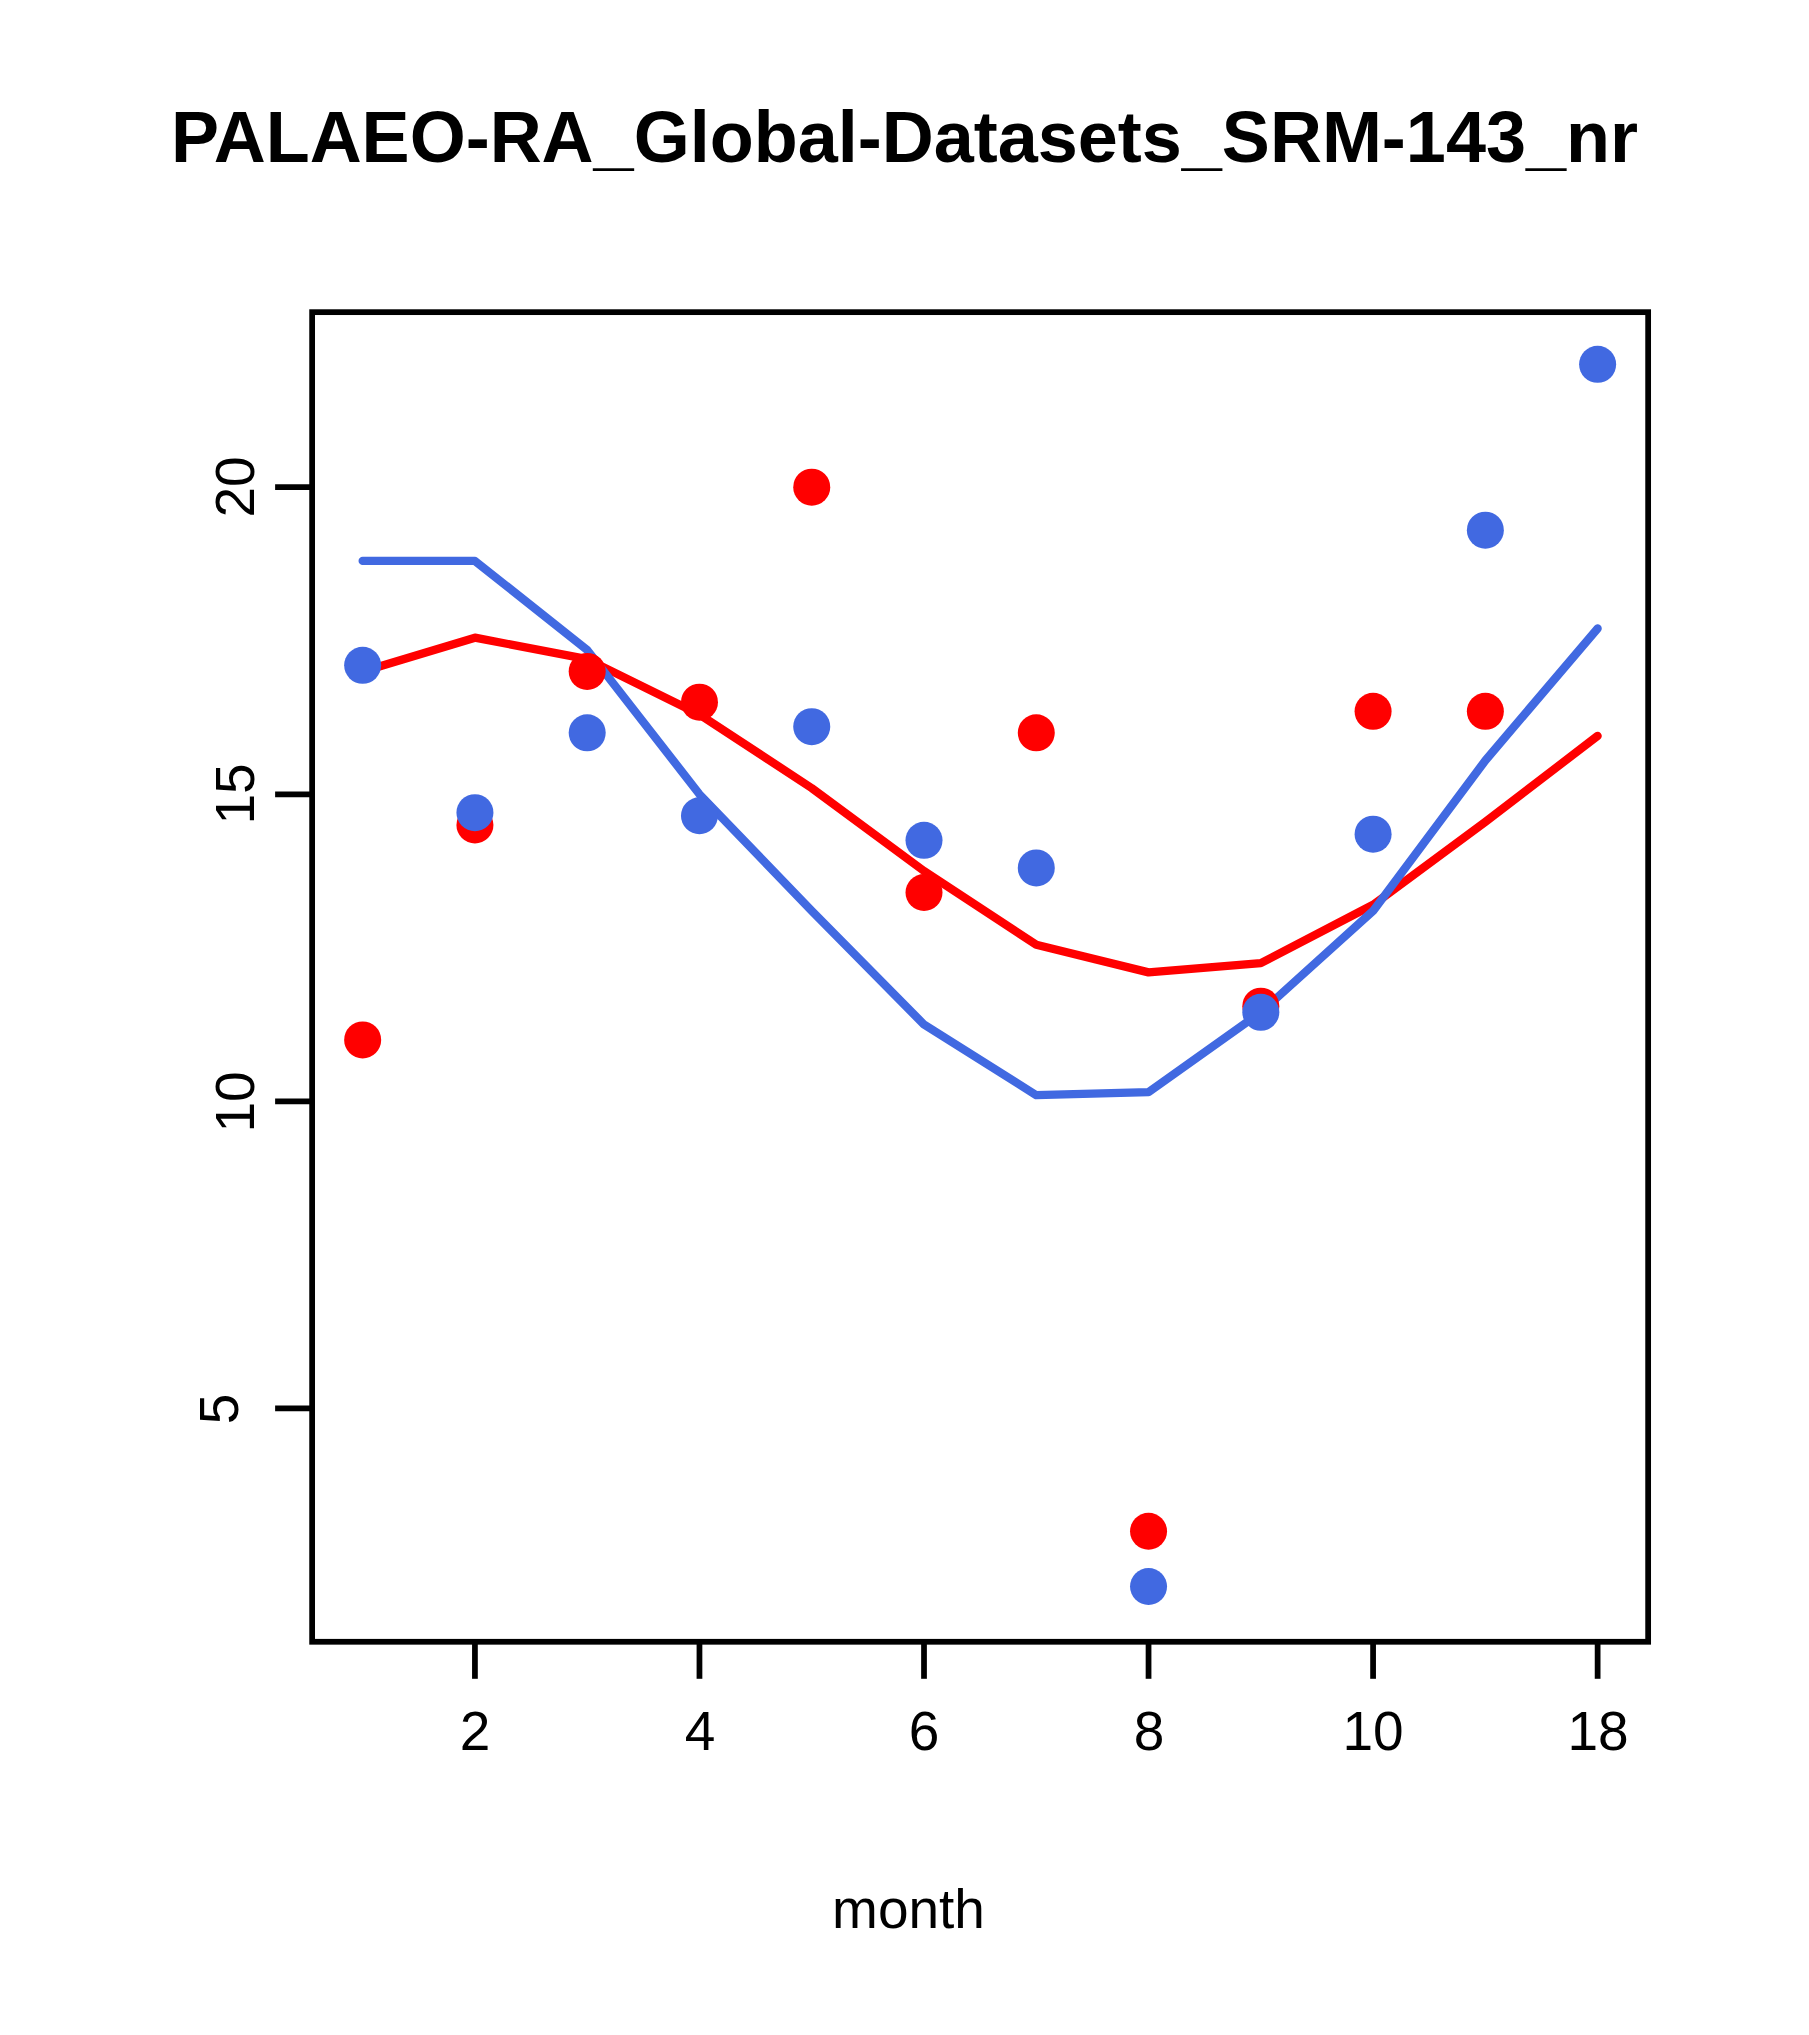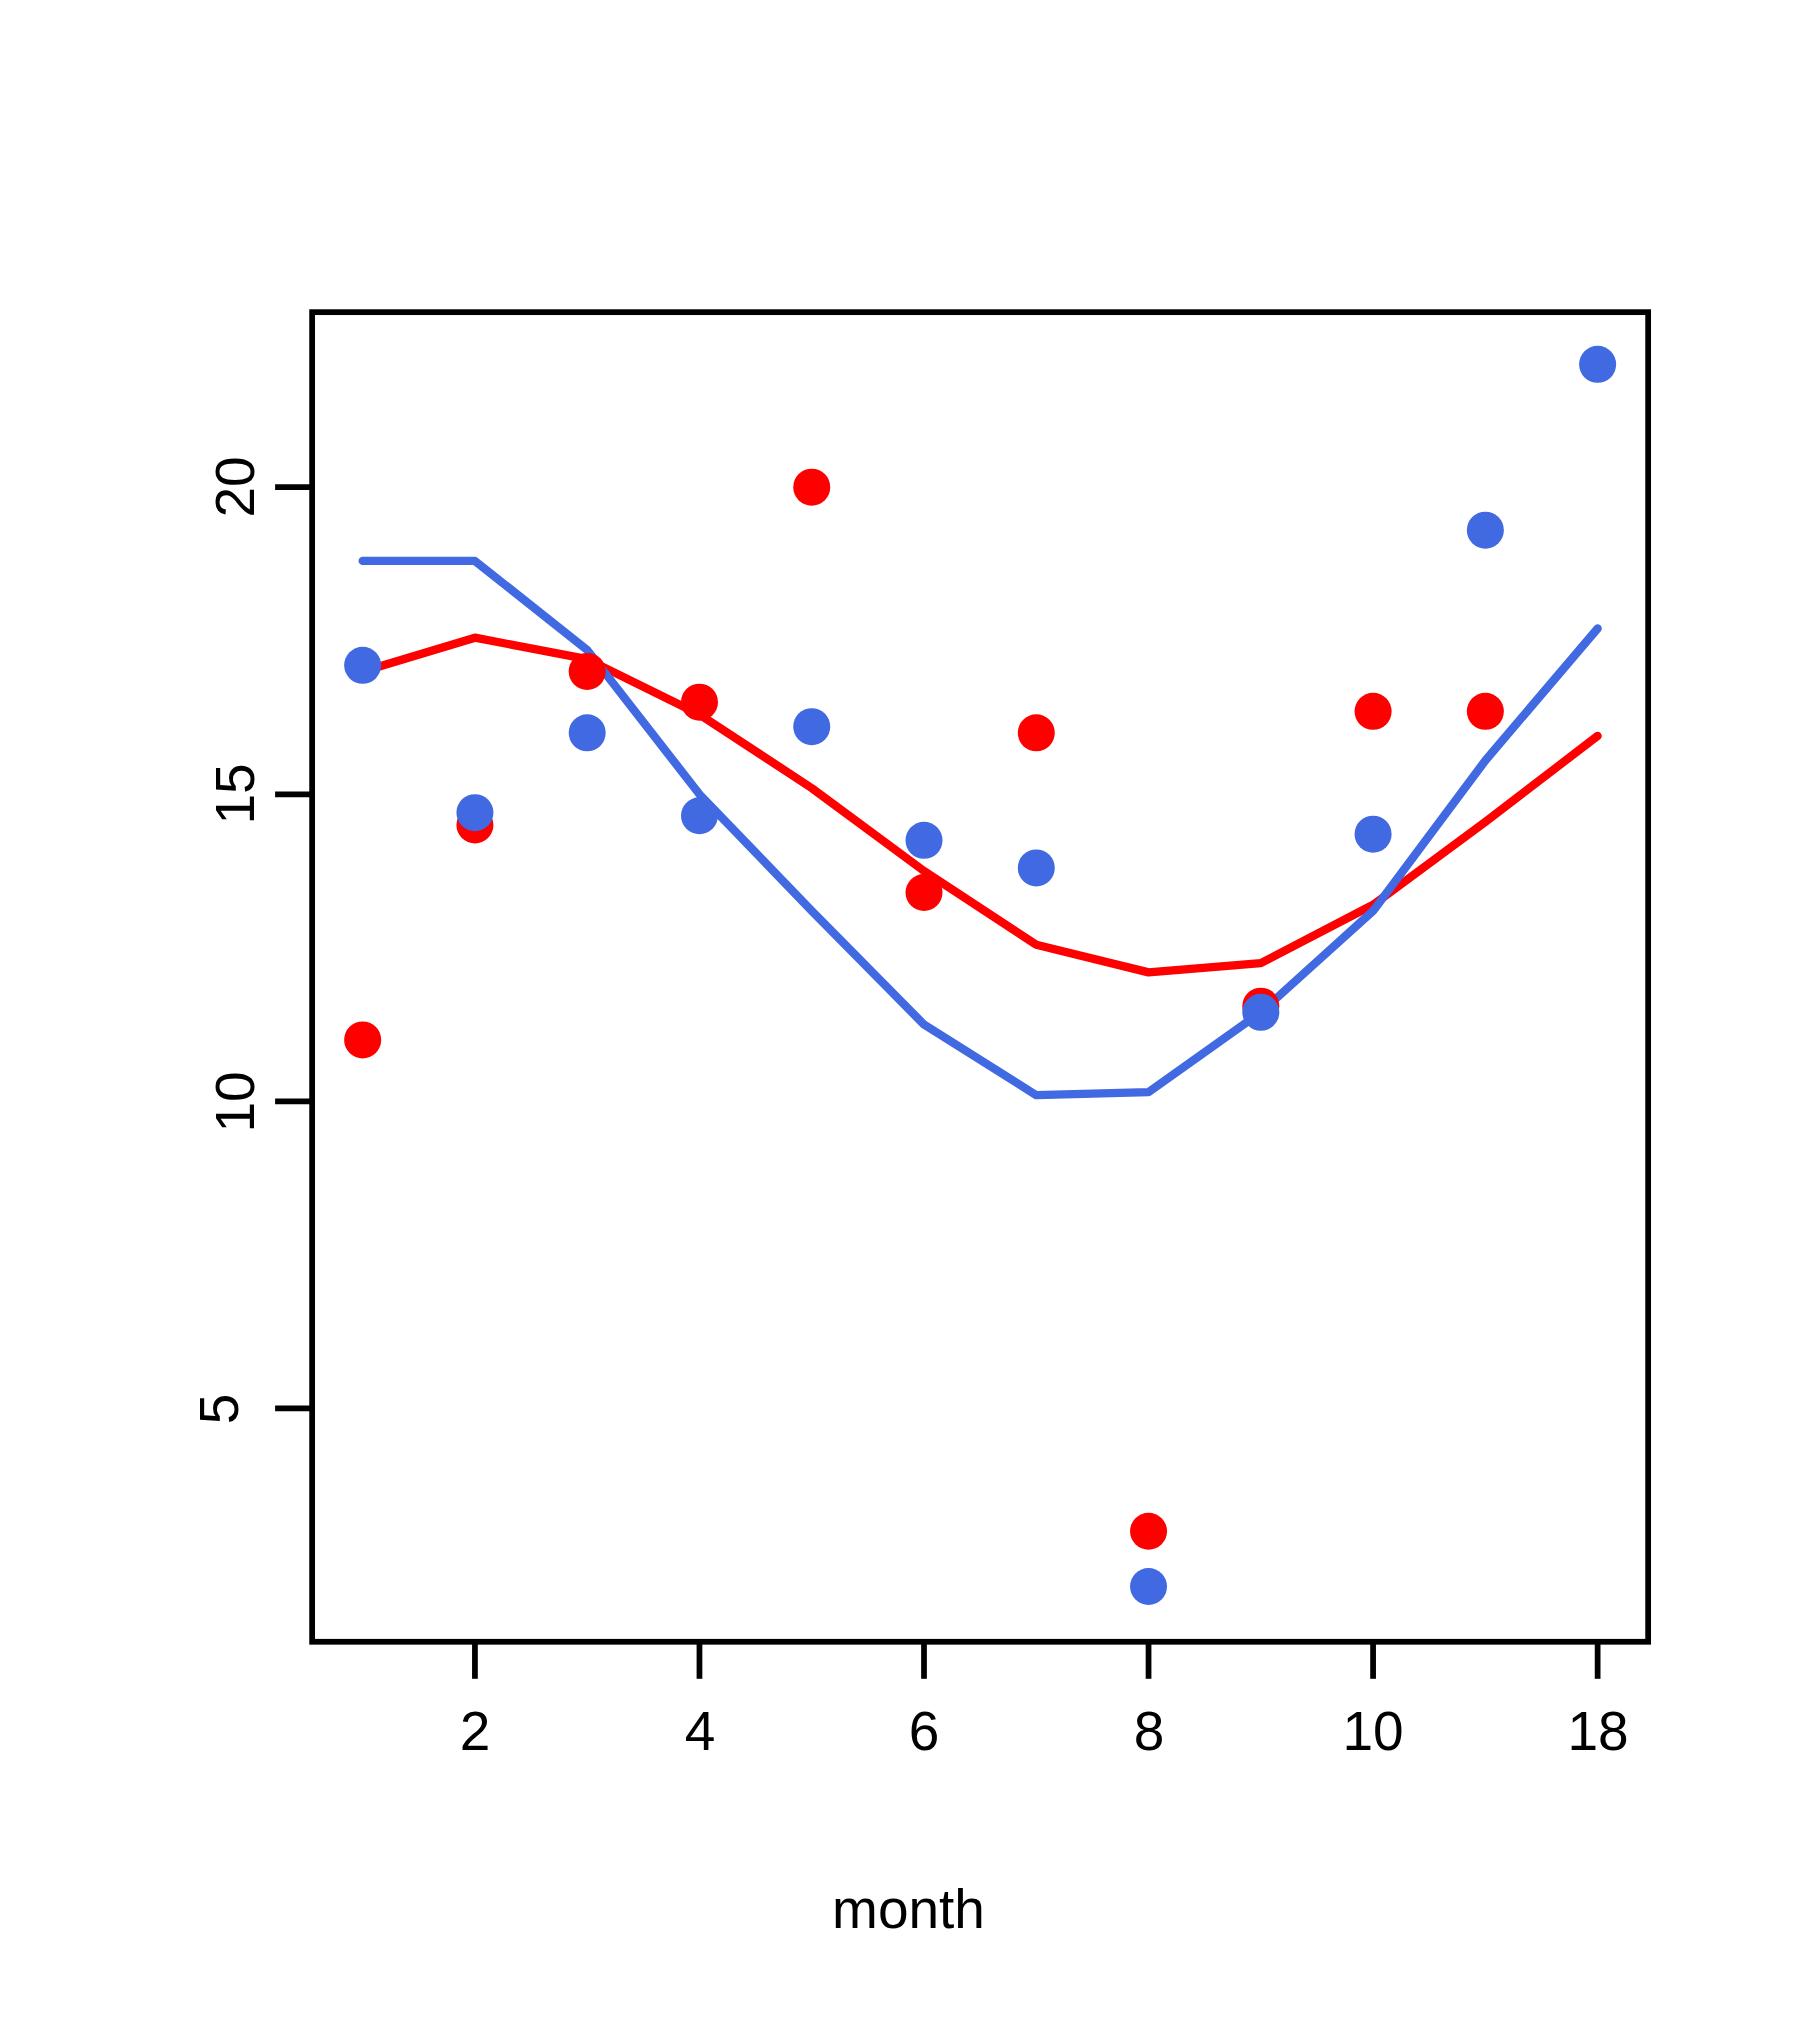--- a/index.html
+++ b/index.html
@@ -45,20 +45,21 @@
     white-space:nowrap;
     font-family:"Liberation Sans", sans-serif;
   }
   svg#canvas{position:absolute;left:0;top:0;}
 </style>
 </head>
 <body>
 
 <div id="plot-root">
 
+  <div id="chart-title">PALAEO-RA_Global-Datasets_SRM-143_nr</div>
 
   <svg id="canvas" width="1809" height="2035" viewBox="0 0 2834 3188">
     <g id="axes-group">
         <rect x="489" y="489" width="2093" height="2083" fill="none" stroke="#000000" stroke-width="9"></rect>
         <line x1="744.0294117647059" y1="2572" x2="744.0294117647059" y2="2630" stroke="#000000" stroke-width="9"></line>
         <line x1="1095.794117647059" y1="2572" x2="1095.794117647059" y2="2630" stroke="#000000" stroke-width="9"></line>
         <line x1="1447.558823529412" y1="2572" x2="1447.558823529412" y2="2630" stroke="#000000" stroke-width="9"></line>
         <line x1="1799.3235294117649" y1="2572" x2="1799.3235294117649" y2="2630" stroke="#000000" stroke-width="9"></line>
         <line x1="2151.088235294118" y1="2572" x2="2151.088235294118" y2="2630" stroke="#000000" stroke-width="9"></line>
         <line x1="2502.8529411764707" y1="2572" x2="2502.8529411764707" y2="2630" stroke="#000000" stroke-width="9"></line>

